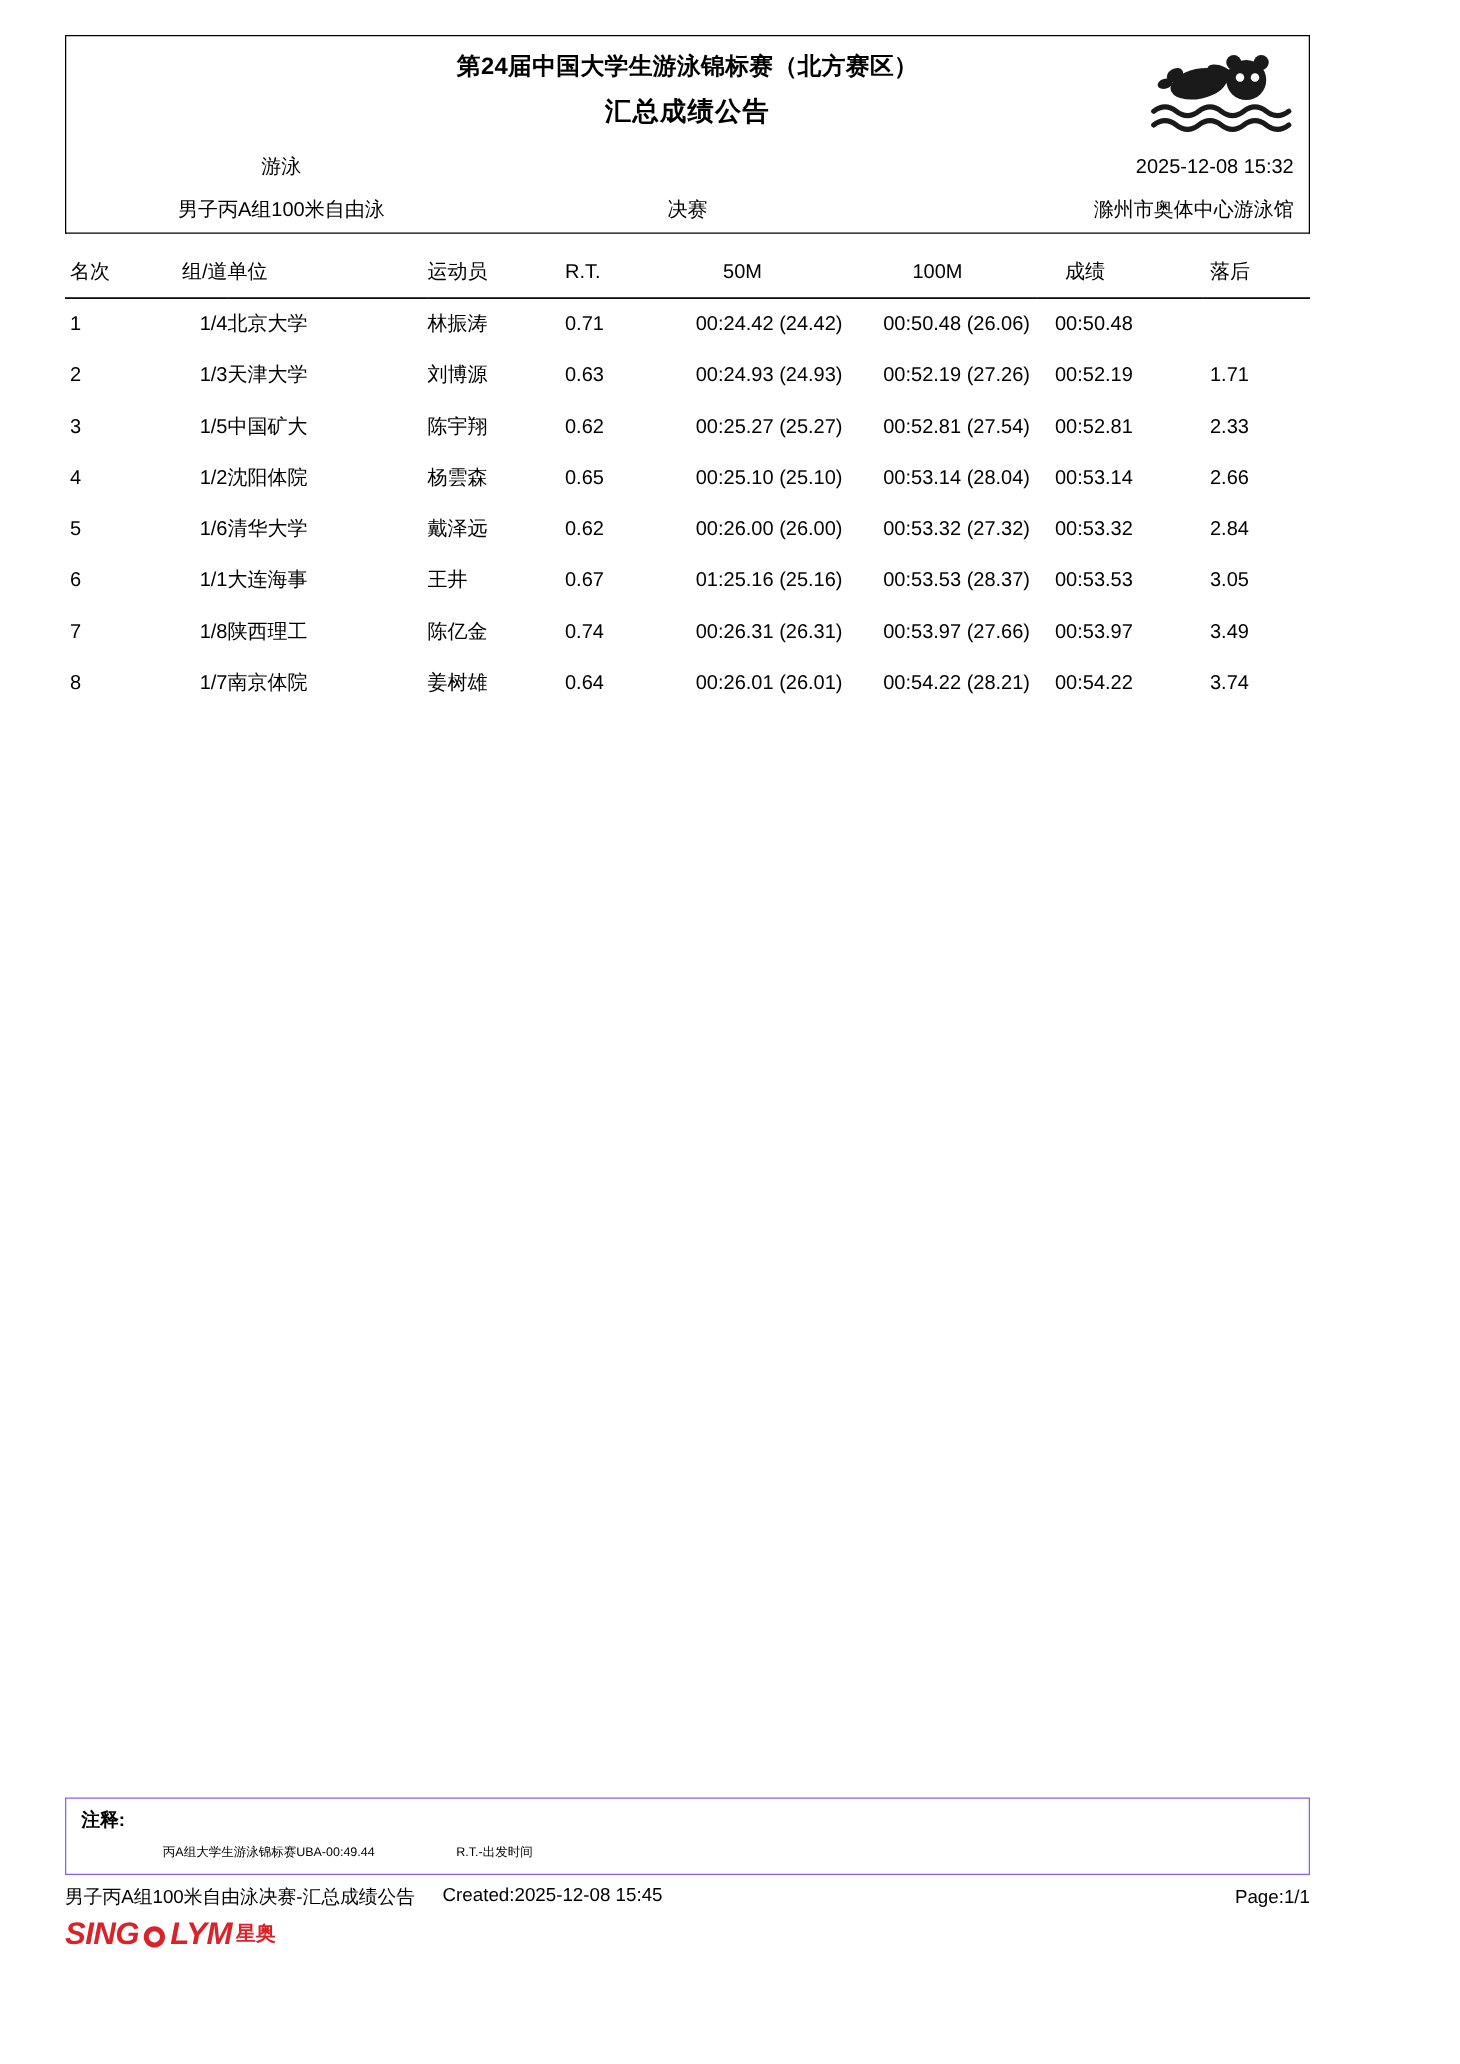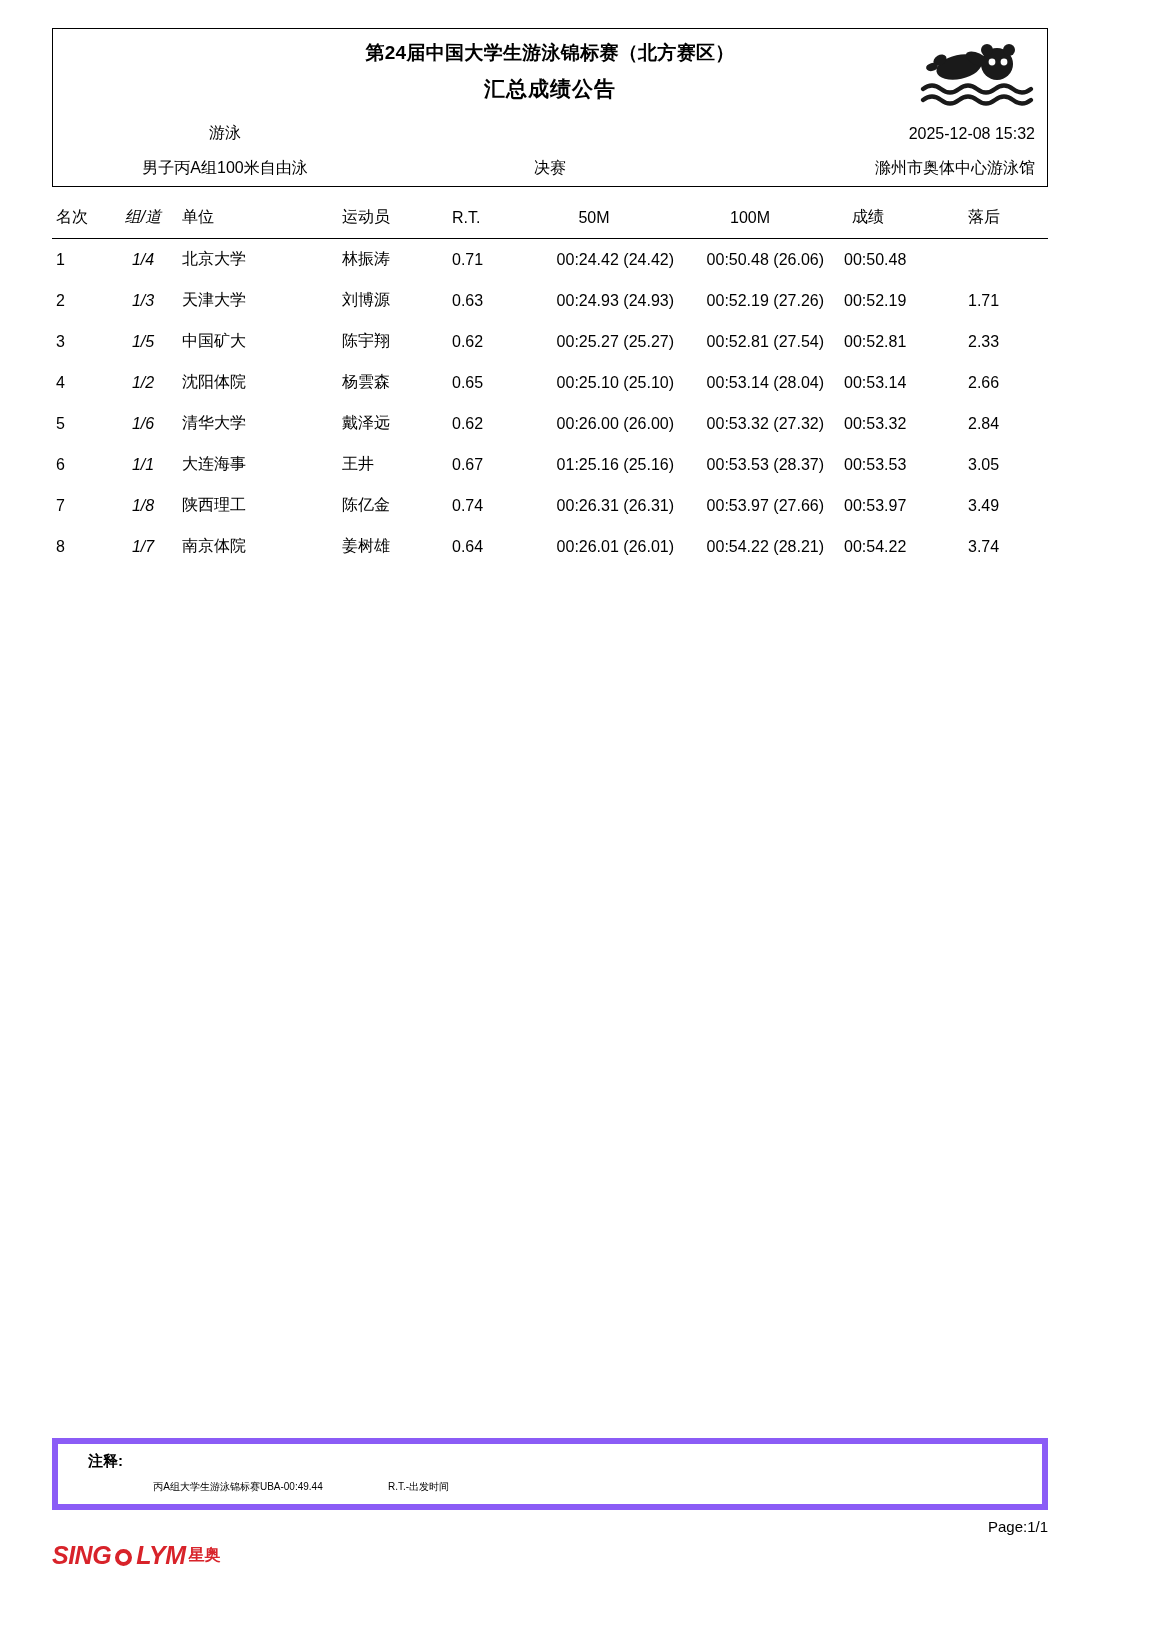--- a/index.html
+++ b/index.html
@@ -82,43 +82,43 @@
     font-weight: normal;
     padding: 6px 0 10px 0;
     border-bottom: 1.5px solid #000;
     white-space: nowrap;
   }
   .results tbody td {
     padding: 10px 0;
     white-space: nowrap;
   }
   .c-rank   { width: 52px;  text-align: left;  padding-left: 4px !important; }
-  .c-lane   { width: 78px;  text-align: center; font-style: italic; }
+  .c-lane   { width: 78px;  text-align: right; }
   .c-team   { width: 160px; text-align: left; }
   .c-athlete{ width: 110px; text-align: left; }
   .c-rt     { width: 80px;  text-align: left; }
   .c-50     { width: 148px; text-align: right; padding-right: 6px !important; }
   .c-100    { width: 150px; text-align: right; padding-right: 6px !important; }
   .c-final  { width: 132px; text-align: left;  padding-left: 14px !important; }
   .c-behind { width: 86px;  text-align: left;  padding-left: 6px !important; }
 
   .results thead th.c-50 { text-align: center; padding-right: 24px !important; margin-top: 12px;}
   .results thead th.c-100 { text-align: center; padding-right: 10px !important;}
   .results thead th.c-final { text-align: left; padding-left: 22px !important;}
 
   
   .footer {
     position: absolute;
     left: 52px;
     top: 1438px;
     width: 996px;
   }
   .notes-box {
-    border: 6px solid #8b5cf6;
-    padding: 8px 12px 10px 30px;
+    border: 1px solid #8b5cf6;
+    padding: 8px 12px 10px 12px;
   }
   .notes-title {
     font-size: 15px;
     font-weight: bold;
     margin-bottom: 9px;
   }
   .notes-line {
     display: flex;
     font-size: 10px;
     text-align: center;
@@ -322,20 +322,24 @@
 
 <div class="footer">
   <div class="notes-box">
     <div class="notes-title">注释:</div>
     <div class="notes-line">
       <div class="n1">丙A组大学生游泳锦标赛UBA-00:49.44</div>
       <div class="n2">R.T.-出发时间</div>
     </div>
   </div>
   <div class="footline">
+    <div class="fl-left">
+      <span>男子丙A组100米自由泳决赛-汇总成绩公告</span>
+      <span>Created:2025-12-08 15:45</span>
+    </div>
     <div class="fl-right">Page:1/1</div>
   </div>
   <div class="brand">
     <span class="brand-text">SING</span>
     <span class="brand-ring"></span>
     <span class="brand-text">LYM</span>
     <span class="brand-cn">星奥</span>
   </div>
 </div>
 

